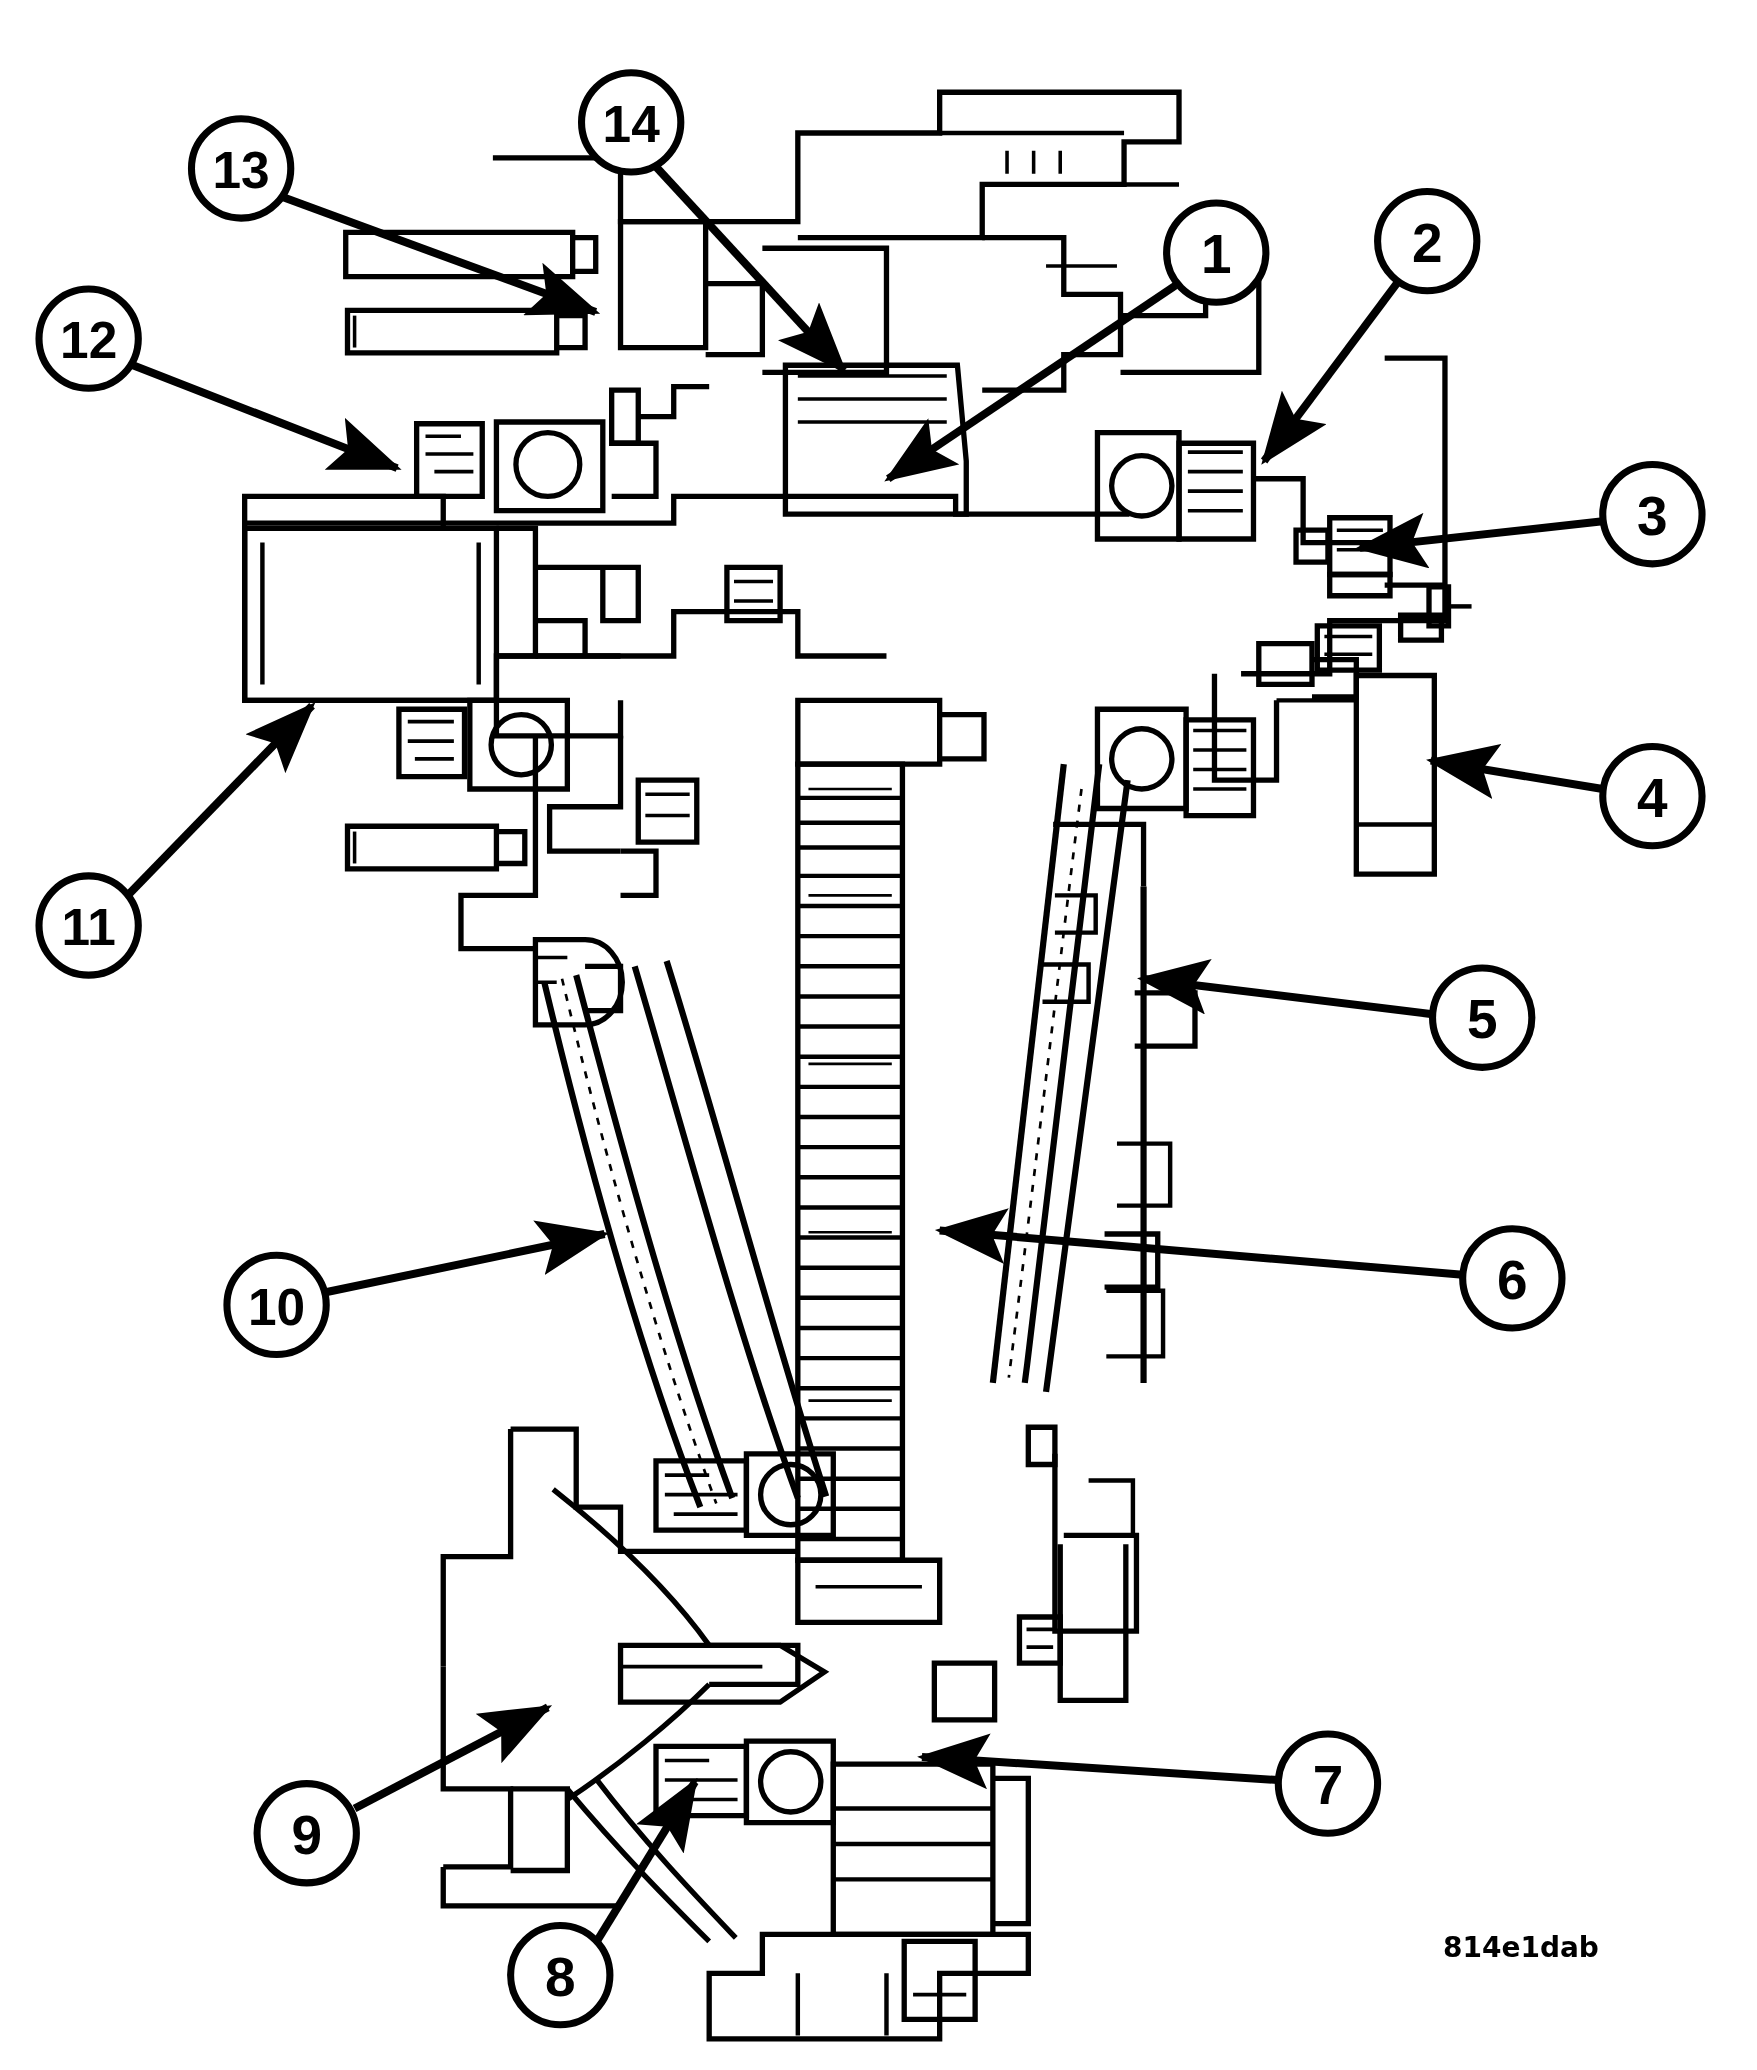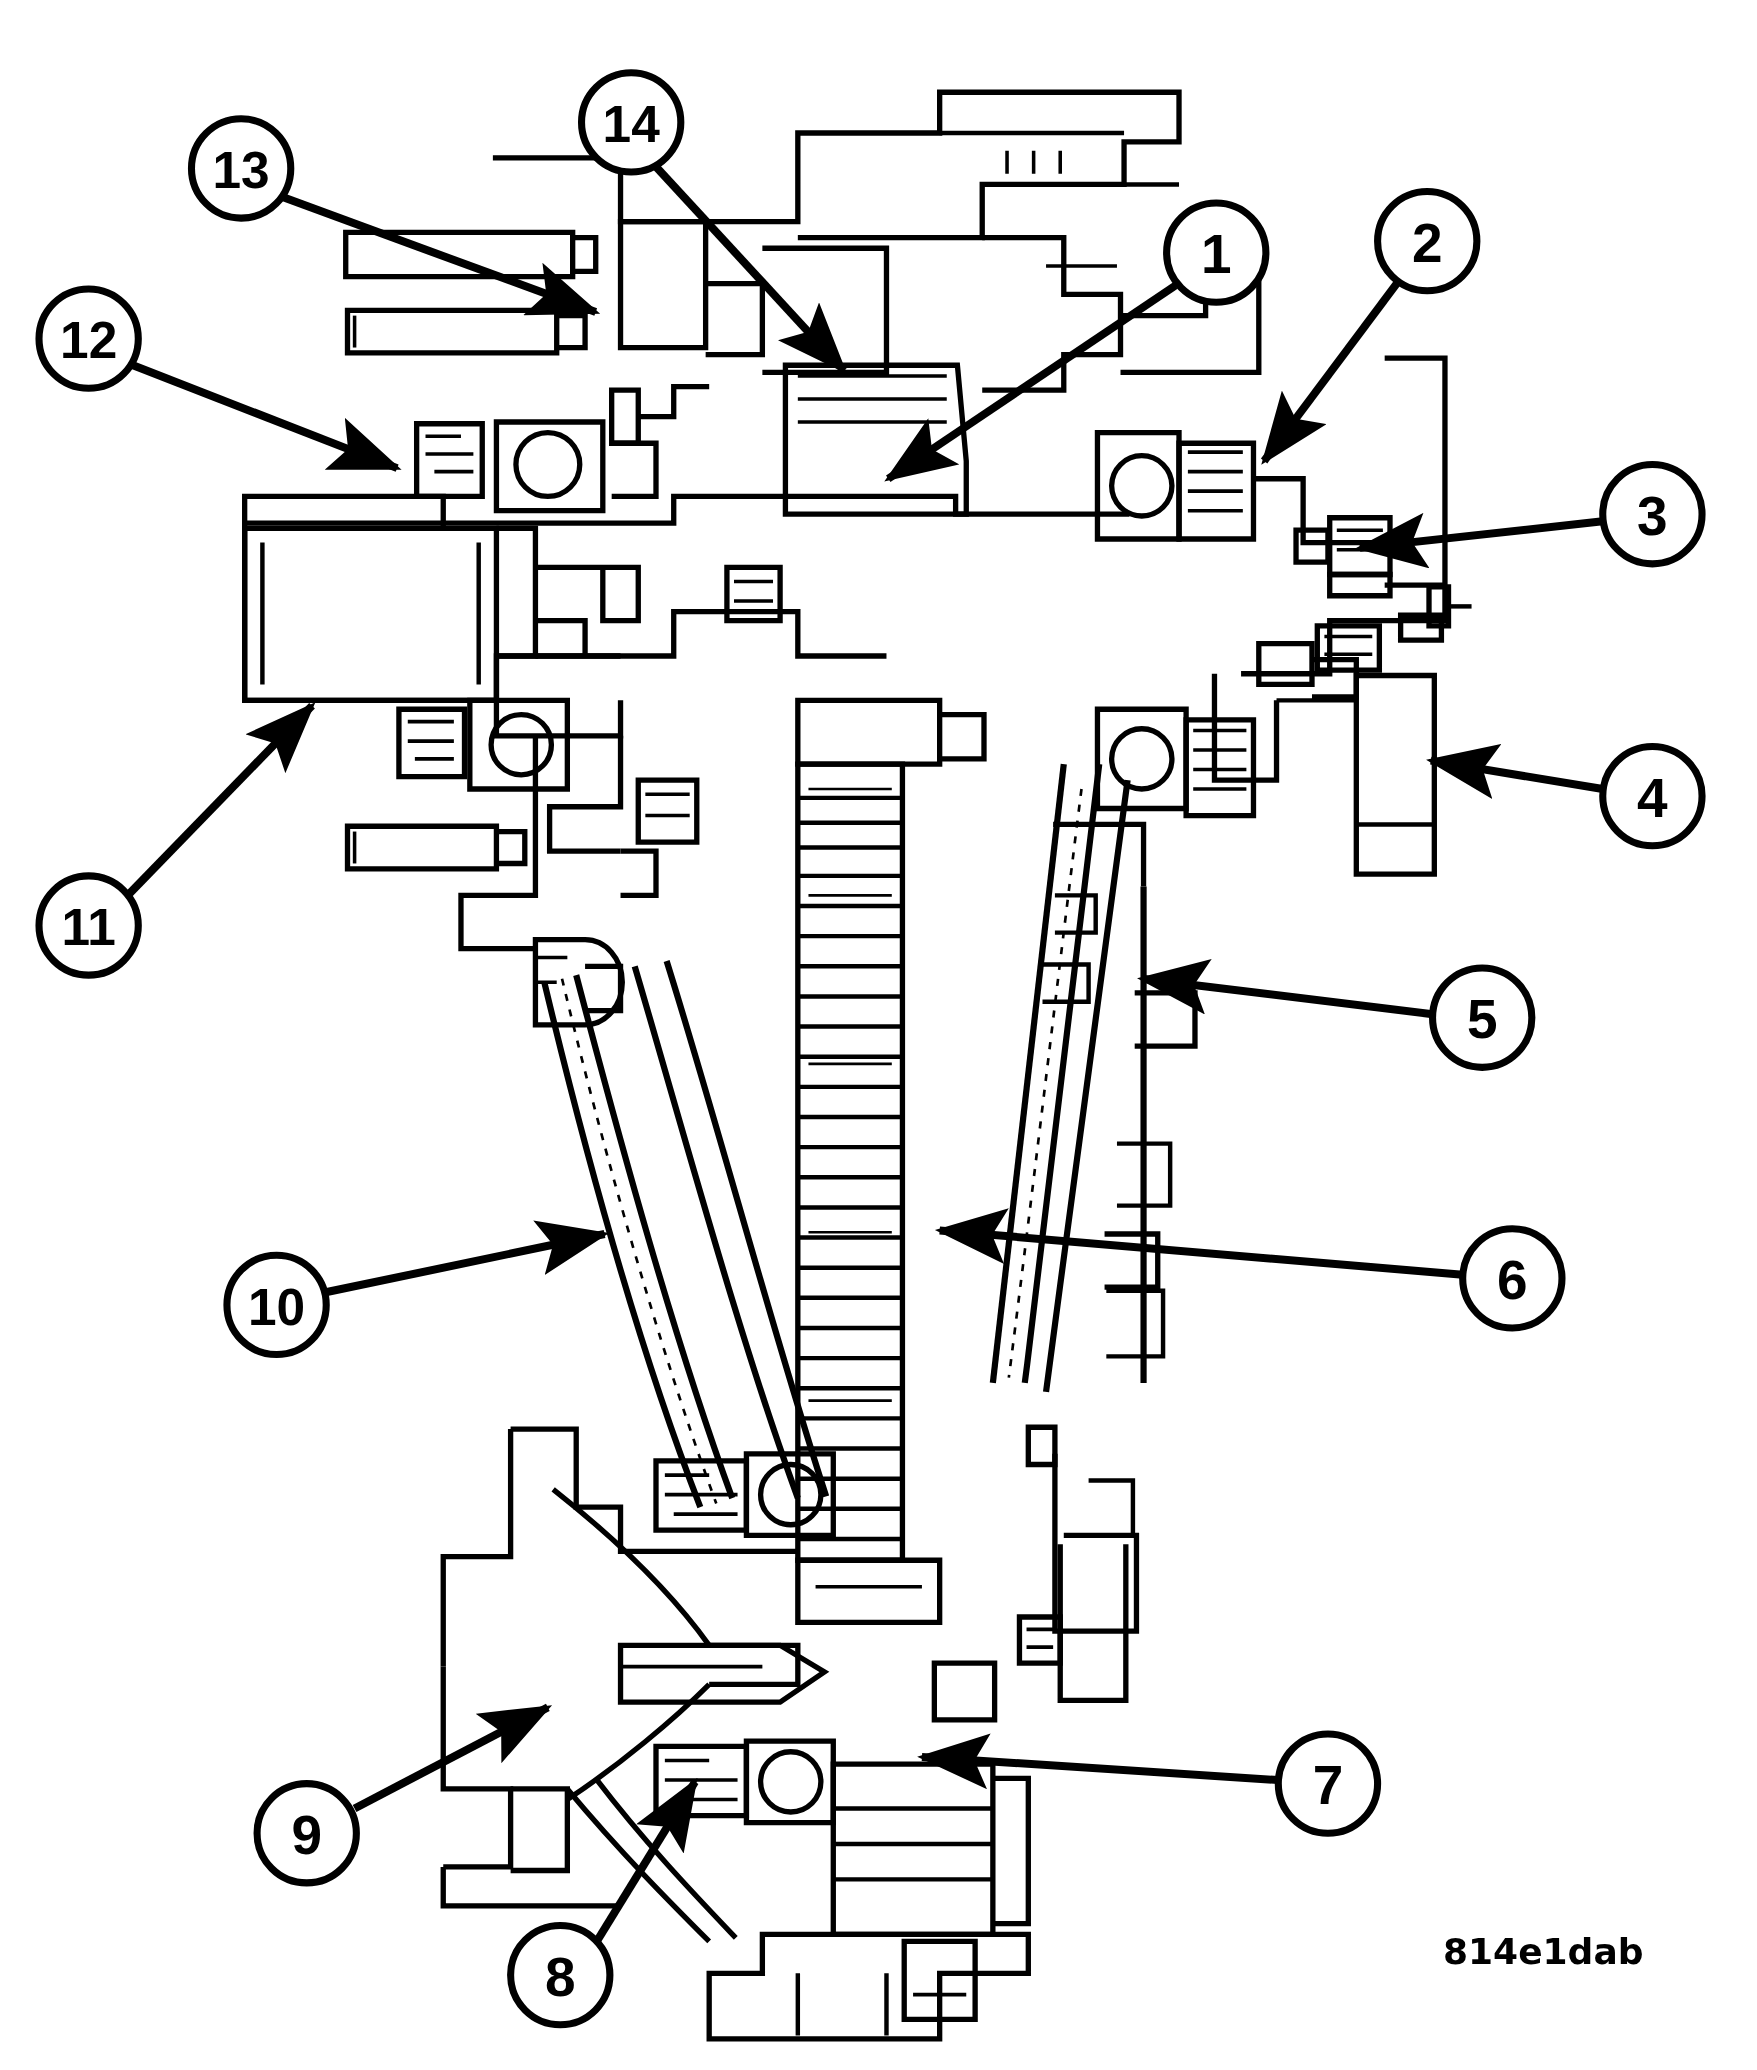--- a/index.html
+++ b/index.html
@@ -29,21 +29,21 @@
     font-family: "Liberation Sans", sans-serif;
     font-weight: bold;
     text-anchor: middle;
     dominant-baseline: central;
     fill: #000000;
   }
   .fig-id {
     position: absolute;
     font-family: "DejaVu Sans", sans-serif;
     font-weight: bold;
-    font-size: 36px;
+    font-size: 28px;
     color: #000000;
     letter-spacing: 0px;
     white-space: nowrap;
   }
 </style>
 </head>
 <body>
 
 <div id="page">
 

